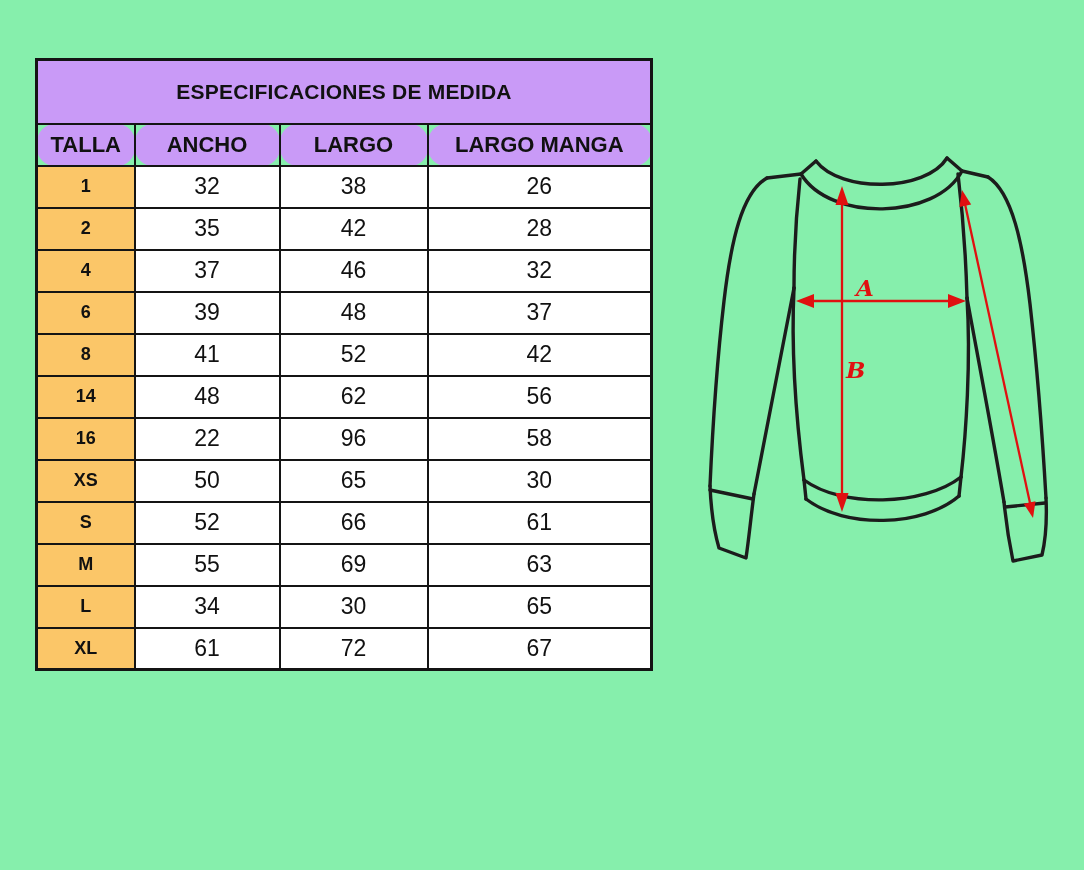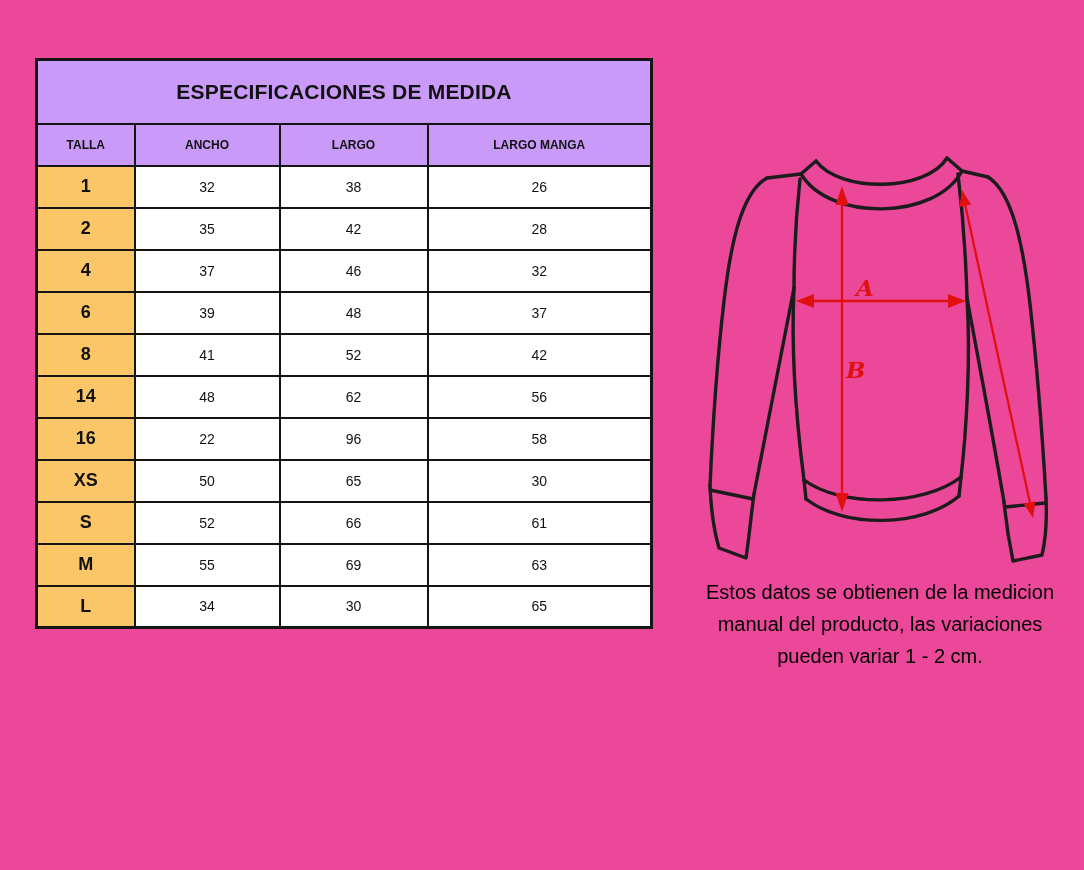--- a/index.html
+++ b/index.html
@@ -6,21 +6,21 @@
     --ink:#141414;
     --purple:#C99AF7;
     --orange:#FBC668;
     --red:#E01010;
   }
   *{box-sizing:border-box;}
   html,body{margin:0;padding:0;background:#ffffff;}
   .canvas{
     position:relative;
     width:1084px;height:870px;
-    background:#ec4899;
+    background:#86efac;
     font-family:"Liberation Sans",sans-serif;
     color:#111;
     overflow:hidden;
   }
   
   .size-table{
     position:absolute;left:35px;top:58px;
     width:615px;
     border-collapse:collapse;
     table-layout:fixed;
@@ -35,26 +35,27 @@
   .title-row th{
     background:var(--purple);
     height:64px;
     font-size:21px;
     font-weight:bold;
     letter-spacing:.2px;
   }
   .header-row th{
     background:var(--purple);
     height:42px;
-    font-size:12px;
-    font-weight:bold;
+    font-size:22px;
+    font-weight:bold;
+    border-radius:18px;
   }
   .size-table tbody td{
     height:42px;
-    font-size:14px;
+    font-size:23px;
     background:#ffffff;
   }
   .size-table tbody td.talla{
     background:var(--orange);
     font-weight:bold;
     font-size:18px;
   }
   
   .figure{
     position:absolute;left:690px;top:146px;
@@ -173,20 +174,26 @@
           <td>55</td>
           <td>69</td>
           <td>63</td>
         </tr>
         <tr>
           <td class="talla">L</td>
           <td>34</td>
           <td>30</td>
           <td>65</td>
         </tr>
+        <tr>
+          <td class="talla">XL</td>
+          <td>61</td>
+          <td>72</td>
+          <td>67</td>
+        </tr>
       </tbody>
   </table>
 
   <div class="figure">
     <svg width="388" height="420" viewBox="0 0 388 420" xmlns="http://www.w3.org/2000/svg">
       <g class="ink">
 
         <path d="M126,15 C150,47 236,46 257,12"></path>
         <path d="M111,28 C140,76 246,74 272,25"></path>
         <path d="M126,15 L111,28"></path>
@@ -229,19 +236,14 @@
         <line class="red" x1="275" y1="58" x2="340" y2="357"></line>
         <polygon class="redfill" points="272,44 269.4,61 281.2,58.4"></polygon>
         <polygon class="redfill" points="343,372 333.7,357.7 345.5,355.2"></polygon>
       </g>
 
       <text class="diag-label" x="175" y="150" text-anchor="middle">A</text>
       <text class="diag-label" x="156" y="232">B</text>
     </svg>
   </div>
 
-  <div class="caption">
-      <div>Estos datos se obtienen de la medicion</div>
-      <div>manual del producto, las variaciones</div>
-      <div>pueden variar 1 - 2 cm.</div>
-    </div>
 
 </div>
 
 </body></html>

